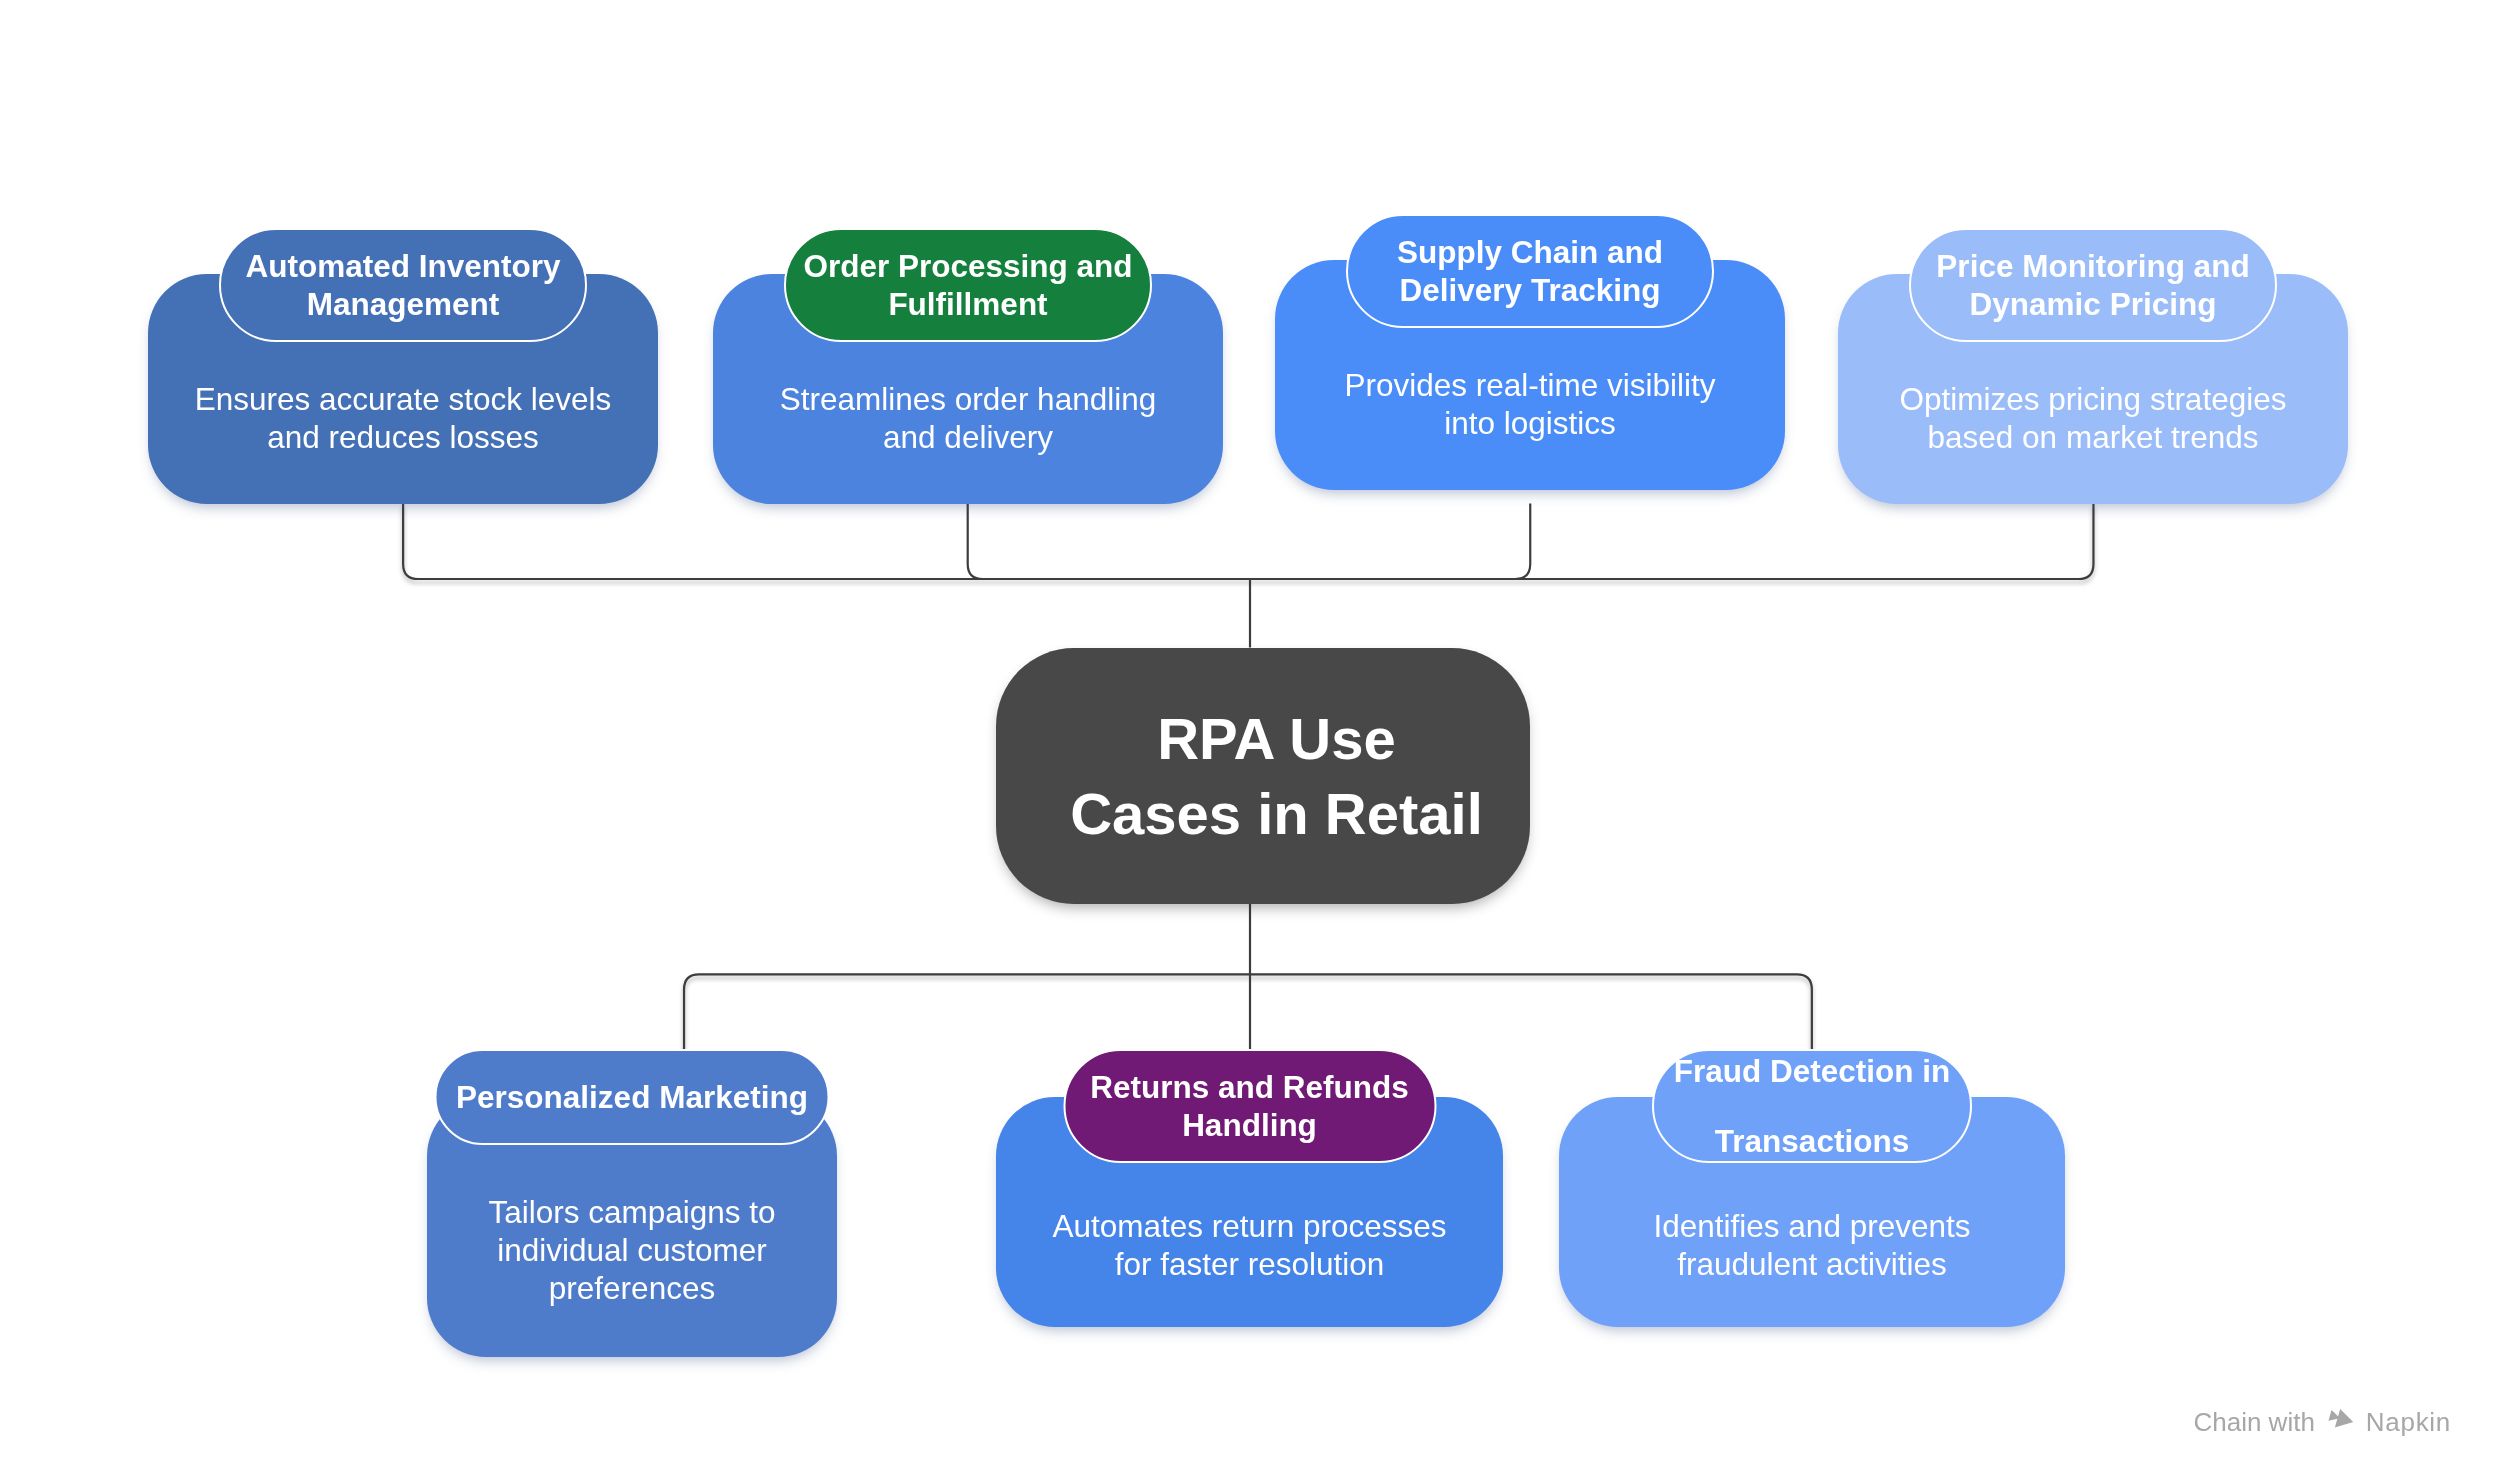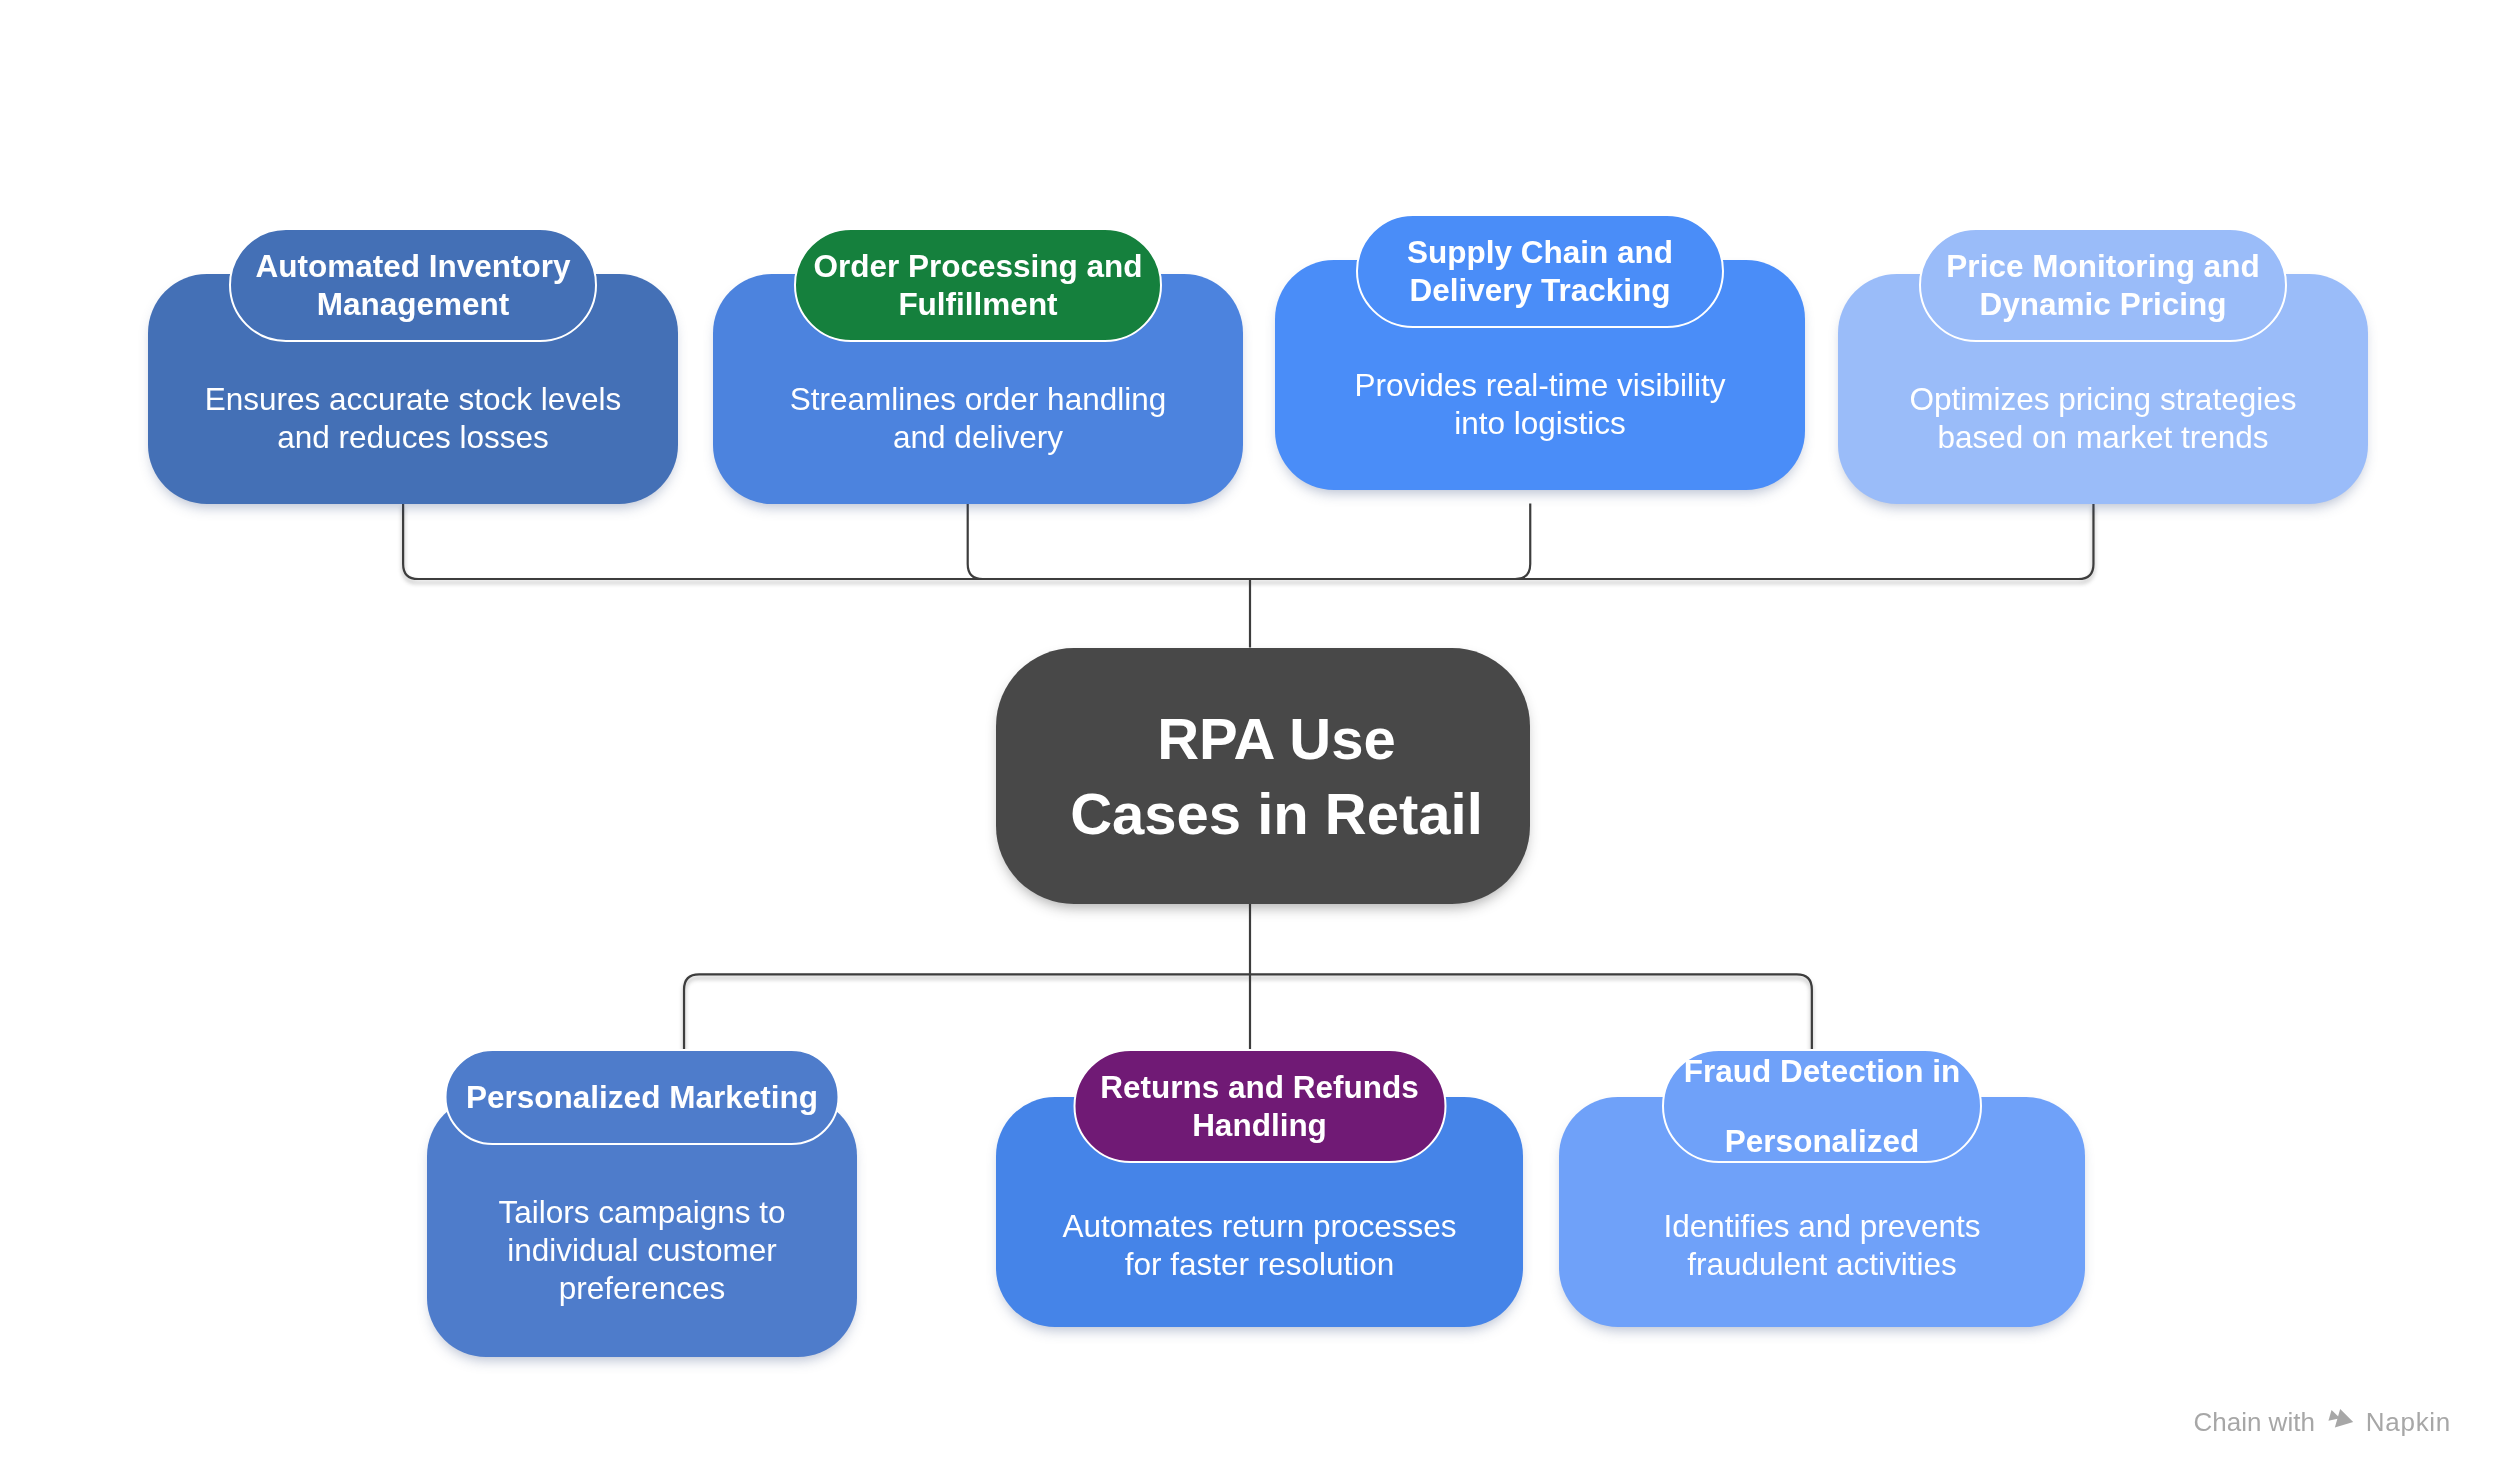--- a/index.html
+++ b/index.html
@@ -13,21 +13,20 @@
     --connector: #3d3d3d;
   }
   svg.connectors { position: absolute; left: 0; top: 0; width: 2500px; height: 1480px; }
   svg.connectors path { fill: none; stroke: var(--connector); stroke-width: 3.2px; }
   svg.connectors path.trunk { filter: drop-shadow(0 5px 3px rgba(80,80,80,0.45)); }
 
   .node {
     position: absolute;
     border-radius: 59px;
     box-shadow: 0 6.9px 12.3px -4.1px rgba(45, 70, 120, 0.35);
-    padding-left: 20px;
   }
   .pill {
     position: absolute;
     left: 50%;
     transform: translateX(-50%);
     border: 2.7px solid #ffffff;
     border-radius: 62px;
     box-sizing: border-box;
     display: flex;
     flex-direction: column;
@@ -179,21 +178,21 @@
     </div>
     <div class="desc">
       <span>Automates return processes</span>
       <span>for faster resolution</span>
     </div>
   </div>
 
   <div class="node n7" style="background-color: rgb(111, 161, 249);">
     <div class="pill" style="background-color: rgb(111, 161, 249);">
       <span>Fraud Detection in</span>
-      <span>Personalized</span>
+      <span>Transactions</span>
     </div>
     <div class="desc">
       <span>Identifies and prevents</span>
       <span>fraudulent activities</span>
     </div>
   </div>
 
   <div class="footer" style="color: rgb(167, 167, 167);">
     <span>Chain with</span>
     <svg class="napkin-logo" width="29" height="29" viewBox="0 0 36 36" xmlns="http://www.w3.org/2000/svg">

